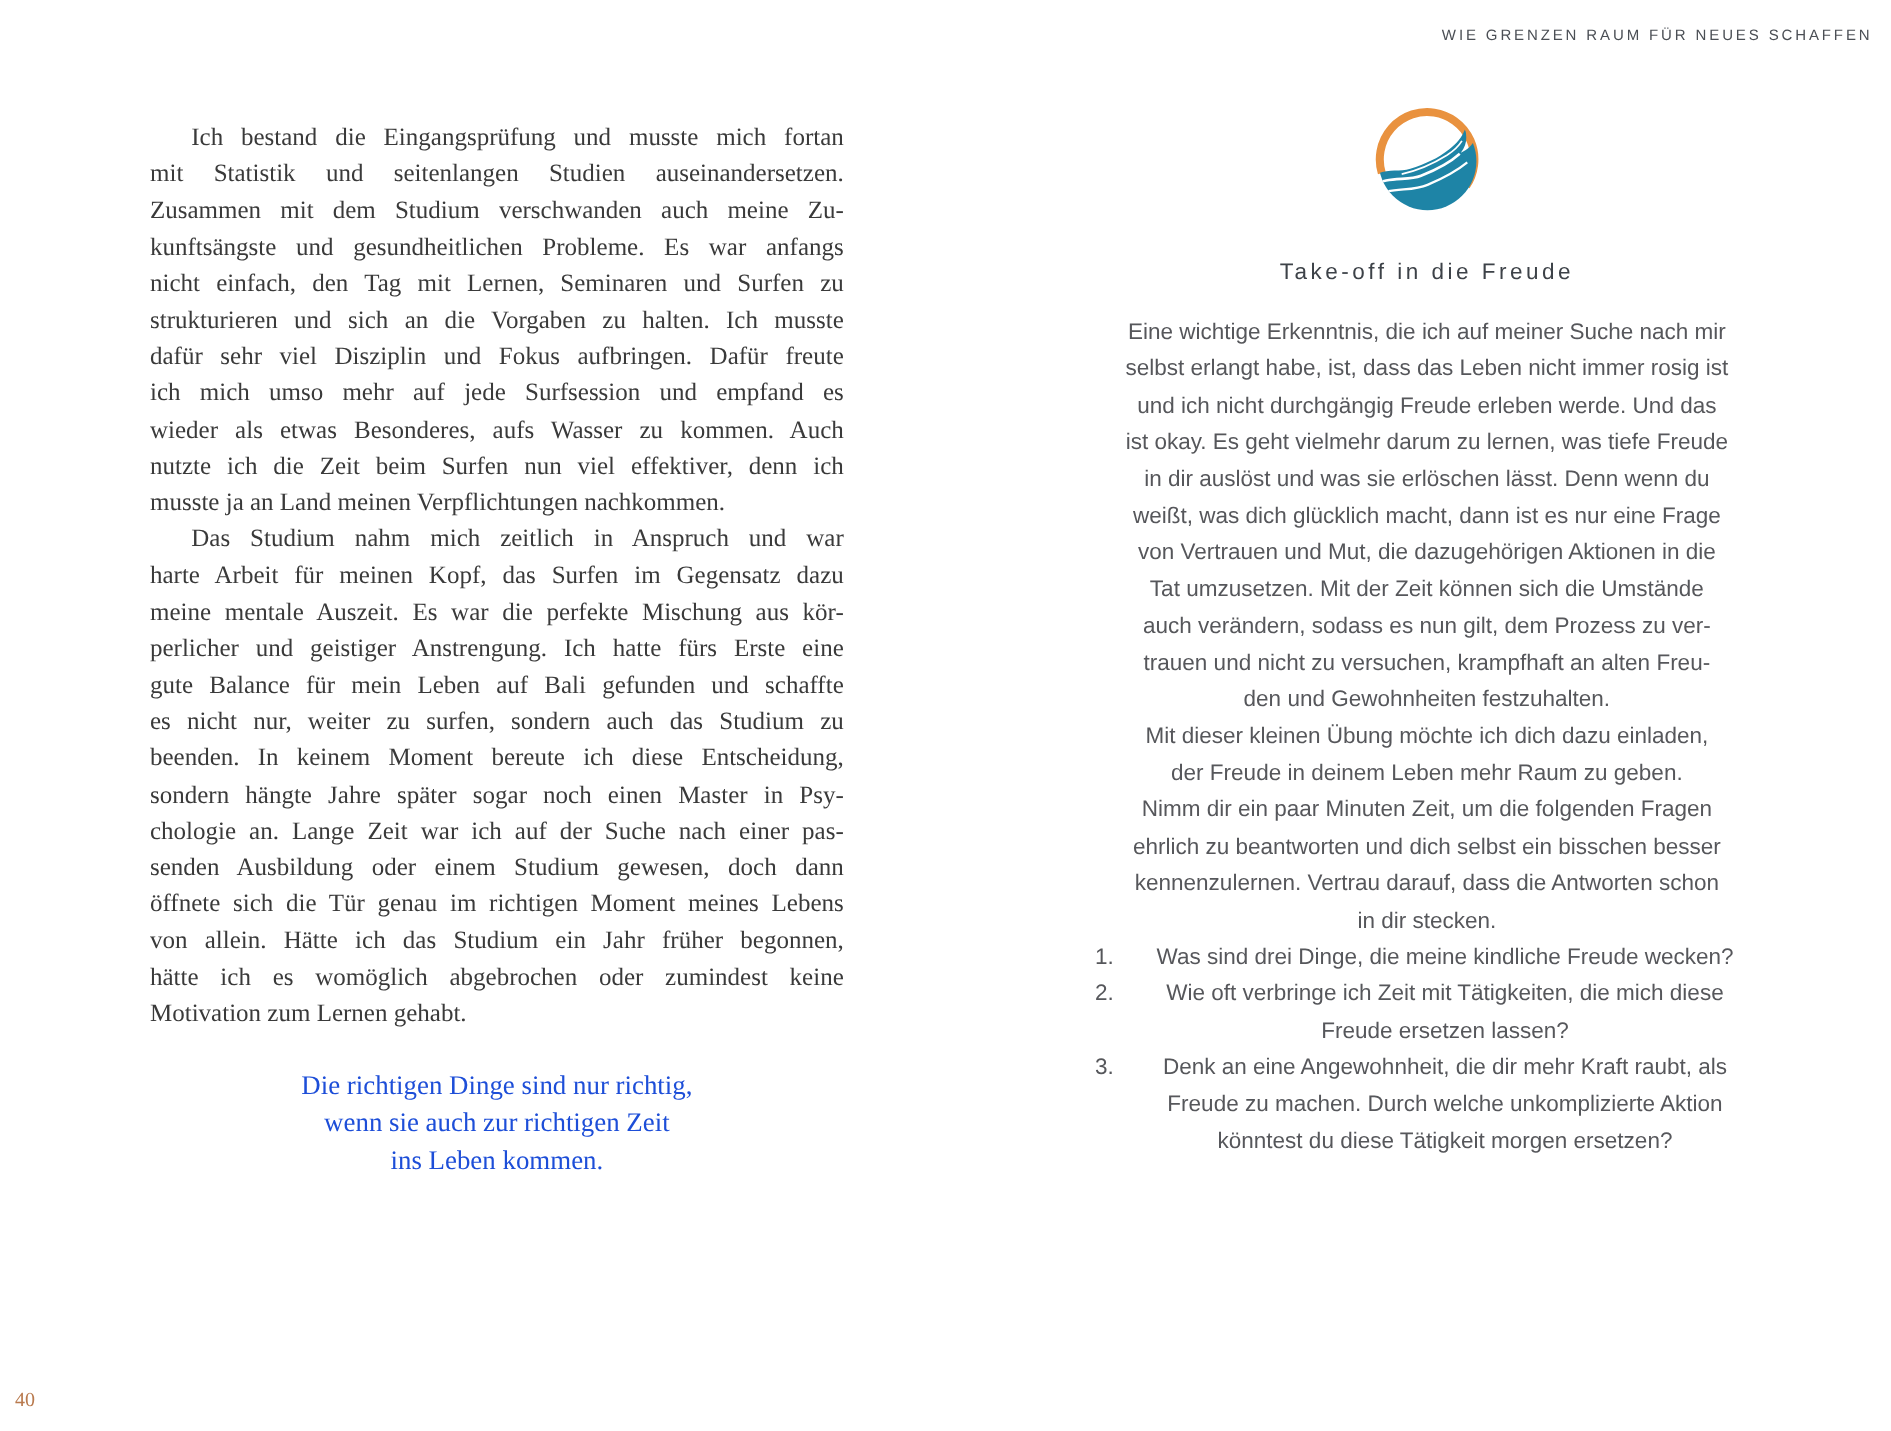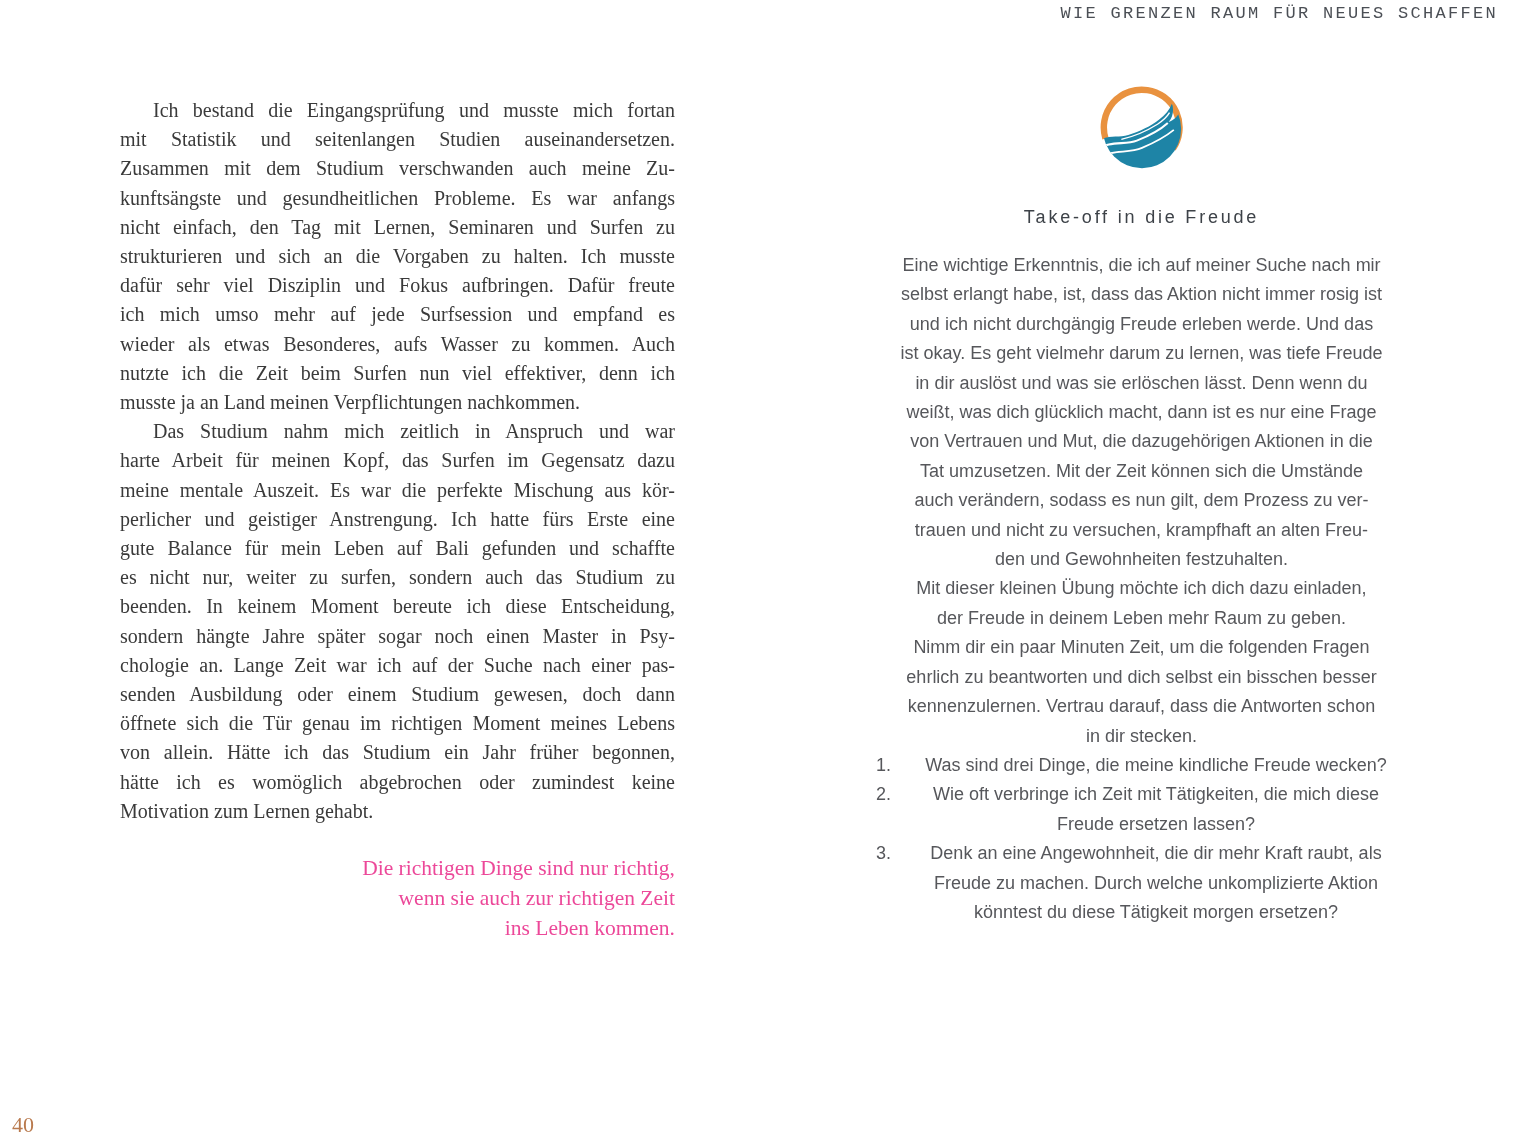--- a/index.html
+++ b/index.html
@@ -1,41 +1,41 @@
 <!DOCTYPE html>
 <html><head>
 <meta charset="utf-8">
 <style>
   html,body{margin:0;padding:0;}
   body{
     width:1513px;height:1145px;position:relative;background:#ffffff;
     font-family:"Liberation Serif", serif;overflow:hidden;
   }
   .running-header{
-    position:absolute;top:4px;right:15px;
-    font-family:Liberation Mono, monospace;
-    font-size:17px;letter-spacing:2.3px;color:#4b4f55;
+    position:absolute;top:21px;right:15px;
+    font-family:Liberation Sans, sans-serif;
+    font-size:12px;letter-spacing:2.3px;color:#4b4f55;
     white-space:nowrap;
   }
   
   .left-col{
     position:absolute;left:120px;top:96px;width:555px;
     font-size:20px;line-height:29.2px;color:#3a3a3a;
   }
   .para{margin:0;padding:0;}
   .jl{text-align:justify;text-align-last:justify;}
   .ll{text-align:left;}
   .ind{padding-left:33px;}
   .pull-quote{
-    margin-top:27px;text-align:right;
-    color:#ec4899;font-size:21.5px;line-height:30px;
+    margin-top:27px;text-align:center;
+    color:#1d4ed8;font-size:21.5px;line-height:30px;
   }
   .pagenum{
     position:absolute;font-family:"Liberation Serif", serif;
-    font-size:22px;color:#b97a4e;
+    font-size:16px;color:#b97a4e;
   }
   .pagenum.pn-left{left:12px;top:1112px;}
   .pagenum.pn-right{right:6px;top:1116px;margin-top:27px;}
   
   .right-col{
     position:absolute;left:876px;top:86px;width:531px;
     font-family:"Liberation Sans", sans-serif;
     font-size:18px;line-height:29.4px;color:#56575b;
   }
   .logo-wrap{width:88px;height:86px;margin:0 auto;}
@@ -109,21 +109,21 @@
 
         <path fill="none" stroke="#ffffff" stroke-width="2.4" d="M -4,74 C 14,63 30,69 44,63.5 C 58,58 70,52 80,43"></path>
         <path fill="none" stroke="#ffffff" stroke-width="2.1" d="M -4,84 C 16,73 34,79 50,72 C 64,66 76,60 87,51"></path>
         <path fill="none" stroke="#ffffff" stroke-width="1.6" d="M 26,62 C 42,58.5 56,52 68,44.5 C 74,40.5 79,36 82,31"></path>
       </g>
     </svg>
   </div>
   <div class="exercise-heading">Take-off in die Freude</div>
   <div class="right-body">
     <div class="rl">Eine wichtige Erkenntnis, die ich auf meiner Suche nach mir</div>
-    <div class="rl">selbst erlangt habe, ist, dass das Aktion nicht immer rosig ist</div>
+    <div class="rl">selbst erlangt habe, ist, dass das Leben nicht immer rosig ist</div>
     <div class="rl">und ich nicht durchgängig Freude erleben werde. Und das</div>
     <div class="rl">ist okay. Es geht vielmehr darum zu lernen, was tiefe Freude</div>
     <div class="rl">in dir auslöst und was sie erlöschen lässt. Denn wenn du</div>
     <div class="rl">weißt, was dich glücklich macht, dann ist es nur eine Frage</div>
     <div class="rl">von Vertrauen und Mut, die dazugehörigen Aktionen in die</div>
     <div class="rl">Tat umzusetzen. Mit der Zeit können sich die Umstände</div>
     <div class="rl">auch verändern, sodass es nun gilt, dem Prozess zu ver-</div>
     <div class="rl">trauen und nicht zu versuchen, krampfhaft an alten Freu-</div>
     <div class="rl">den und Gewohnheiten festzuhalten.</div>
     <div class="rl">Mit dieser kleinen Übung möchte ich dich dazu einladen,</div>

